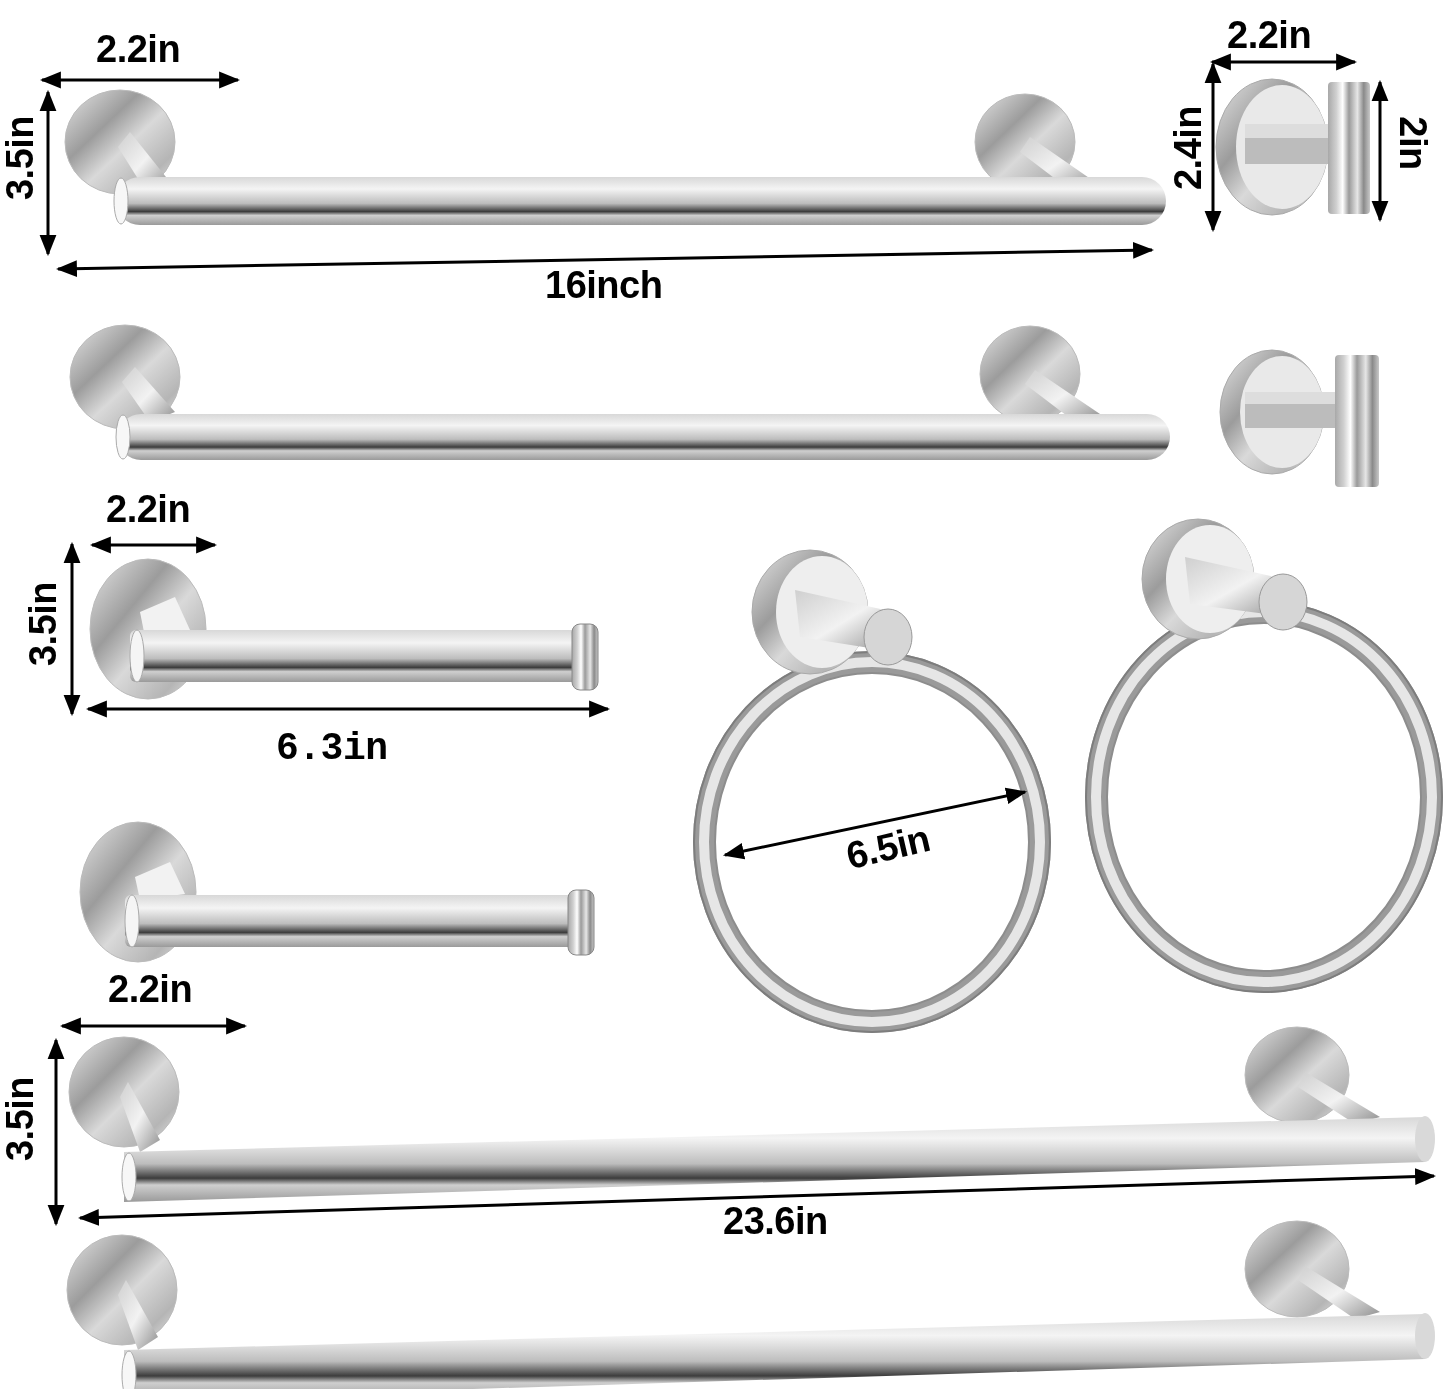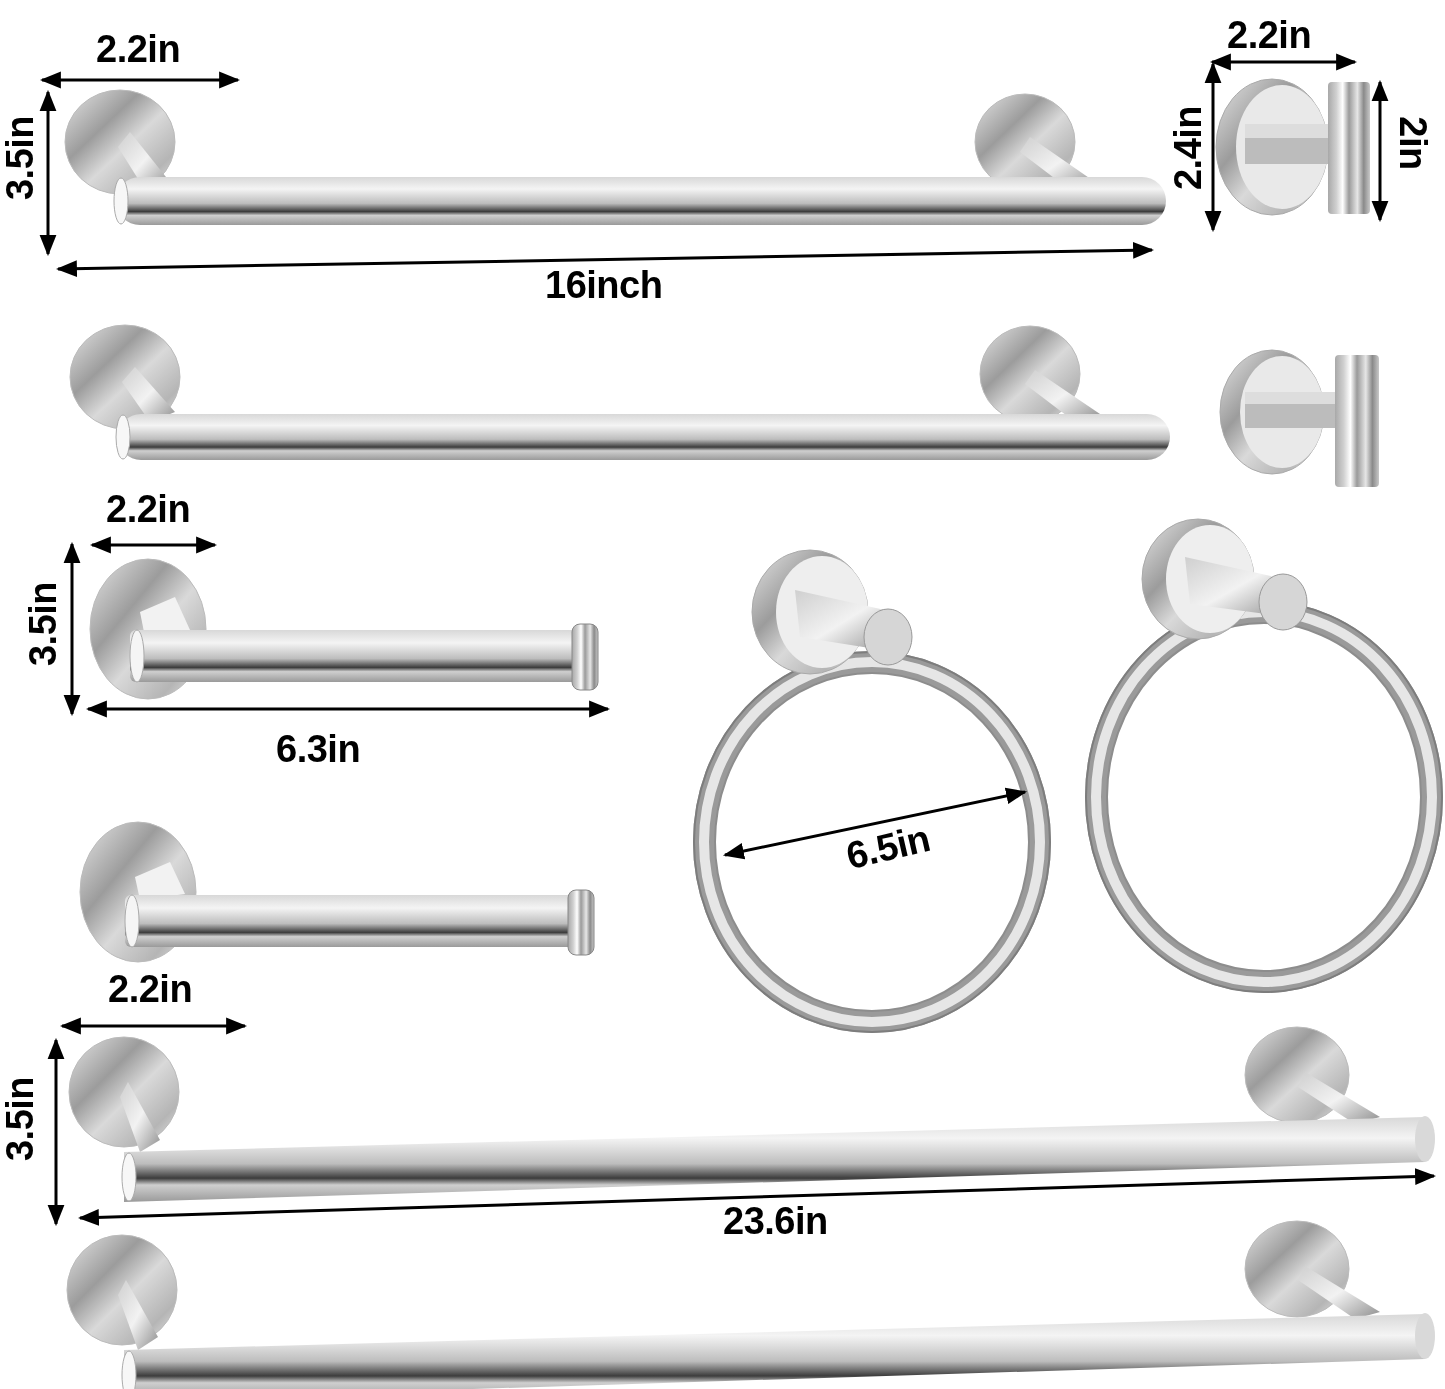--- a/index.html
+++ b/index.html
@@ -173,21 +173,21 @@
 <div class="dim-label" style="left:545px; top:254px;">16inch</div>
 
 
 <div class="dim-label" style="left:1227px; top:4px;">2.2in</div>
 <div class="dim-label rot-ccw" style="left:1138px; top:117px; width:100px; text-align:center;">2.4in</div>
 <div class="dim-label rot-cw" style="left:1378px; top:112px; width:70px; text-align:center;">2in</div>
 
 
 <div class="dim-label" style="left:106px; top:478px;">2.2in</div>
 <div class="dim-label rot-ccw" style="left:-7px; top:593px; width:100px; text-align:center;">3.5in</div>
-<div class="dim-label" style="left:276px; top:718px;">6.3in</div>
+<div class="dim-label" style="left:276px; top:718px;font-family:Liberation Mono, monospace;">6.3in</div>
 
 
 <div class="dim-label rot-ring" style="left:846px; top:816px;">6.5in</div>
 
 
 <div class="dim-label" style="left:108px; top:958px;">2.2in</div>
 <div class="dim-label rot-ccw" style="left:-30px; top:1088px; width:100px; text-align:center;">3.5in</div>
 <div class="dim-label" style="left:723px; top:1190px;">23.6in</div>
 
 </div>

